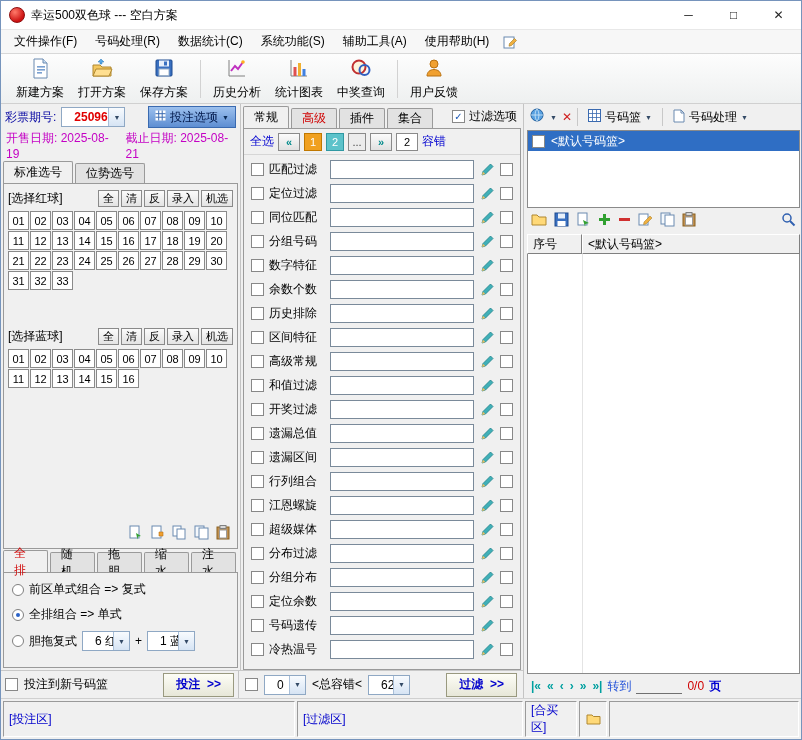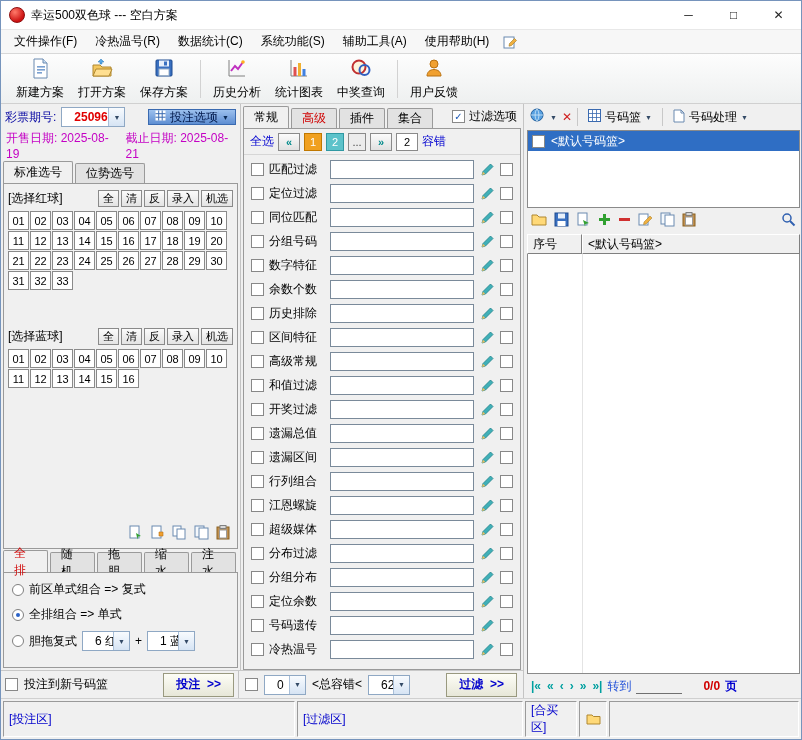--- a/index.html
+++ b/index.html
@@ -53,21 +53,21 @@
   .tab { padding:2px 10px; font-size:12px; border:1px solid #9a9a9a; border-bottom:none; background:#e2e2e2;
          margin-right:2px; border-radius:2px 2px 0 0; height:20px; display:flex; align-items:center; }
   .tab.active { background:#f0f0f0; height:22px; position:relative; z-index:2; }
   .red-text { color:#d00000; }
   .blue-link { color:#0000d0; }
 
   
   .issue-row { flex:0 0 26px; display:flex; align-items:center; gap:5px; padding:0 4px; }
   .issue-label { font-size:12px; color:#0000a0; }
   .issue-combo .val { color:#e00000; font-weight:bold; width:46px; }
-  .bet-opt-btn { margin-left:auto; height:16px; display:flex; align-items:center; gap:4px; padding:0 6px;
+  .bet-opt-btn { margin-left:auto; height:22px; display:flex; align-items:center; gap:4px; padding:0 6px;
                  background:linear-gradient(#9cc0ee,#5e8ed2); border:1px solid #3a6ab0; font-size:12px; color:#00184a; }
   .dates-row { flex:0 0 19px; display:flex; align-items:center; gap:10px; padding:0 5px; font-size:12px; color:#c400c4; }
   .tabs-row { flex:0 0 22px; display:flex; align-items:flex-end; padding:0 2px; }
   .selection-panel { flex:1; border:1px solid #9a9a9a; margin:0 2px; background:#f0f0f0;
                      display:flex; flex-direction:column; padding:4px; min-height:0; }
   .sec-header { display:flex; align-items:center; gap:2px; height:20px; flex:0 0 auto; }
   .sec-label { font-size:12px; margin-right:auto; }
   .ball-grid { display:grid; grid-template-columns:repeat(10,21px); gap:1px; margin-top:3px; flex:0 0 auto; }
   .ball { width:21px; height:19px; background:#fff; border:1px solid #8a8a8a; font-size:11px;
           display:flex; align-items:center; justify-content:center; color:#000; }
@@ -125,21 +125,21 @@
              font-size:12px; display:flex; align-items:center; padding:0 5px; color:#000; }
   .gh-idx { flex:0 0 55px; }
   .gh-main { flex:1; }
   .grid-body { flex:1; background:#fff; border:1px solid #8a8a8a; border-top:none; margin:0 3px; position:relative; min-height:0; }
   .grid-body::before { content:""; position:absolute; top:0; bottom:0; left:54px; border-left:1px solid #e4e4e4; }
   .pager-row { flex:0 0 24px; display:flex; align-items:center; gap:5px; padding:0 7px; font-size:12px; }
   .pager-btns { display:flex; align-items:center; gap:6px; }
   .pager-btn { color:#00a0a0; font-weight:bold; font-size:12px; }
   .goto-label { color:#1d4ed8; }
   .goto-input { width:46px; height:16px; border:none; border-bottom:1px solid #707070; background:transparent; font-size:12px; }
-  .page-num { color:#d00000; font-weight:bold;margin-left:16px; }
+  .page-num { color:#d00000; font-weight:normal; }
   .page-unit { color:#0000d0; font-weight:bold; }
 
   
   .statusbar { flex:0 0 22px; background:#f0f0f0; border-top:1px solid #d0d0d0;
                display:flex; align-items:stretch; gap:2px; padding:2px; }
   .sb-cell { border:1px solid; border-color:#9a9a9a #fff #fff #9a9a9a; display:flex; align-items:center;
              padding:0 5px; font-size:12px; color:#0000cc; }
   .sb-bet { flex:0 0 292px; }
   .sb-filter { flex:0 0 226px; }
   .sb-group { flex:0 0 52px; }
@@ -159,21 +159,21 @@
       <span class="win-btn">□</span>
       <span class="win-btn">✕</span>
     </span>
   </div>
 
   <div class="menubar">
     <span style="display:flex">
 
         <span class="menu-item">文件操作(F)</span>
 
-        <span class="menu-item">冷热温号(R)</span>
+        <span class="menu-item">号码处理(R)</span>
 
         <span class="menu-item">数据统计(C)</span>
 
         <span class="menu-item">系统功能(S)</span>
 
         <span class="menu-item">辅助工具(A)</span>
 
         <span class="menu-item">使用帮助(H)</span>
       </span>
     <span class="menu-extra">

